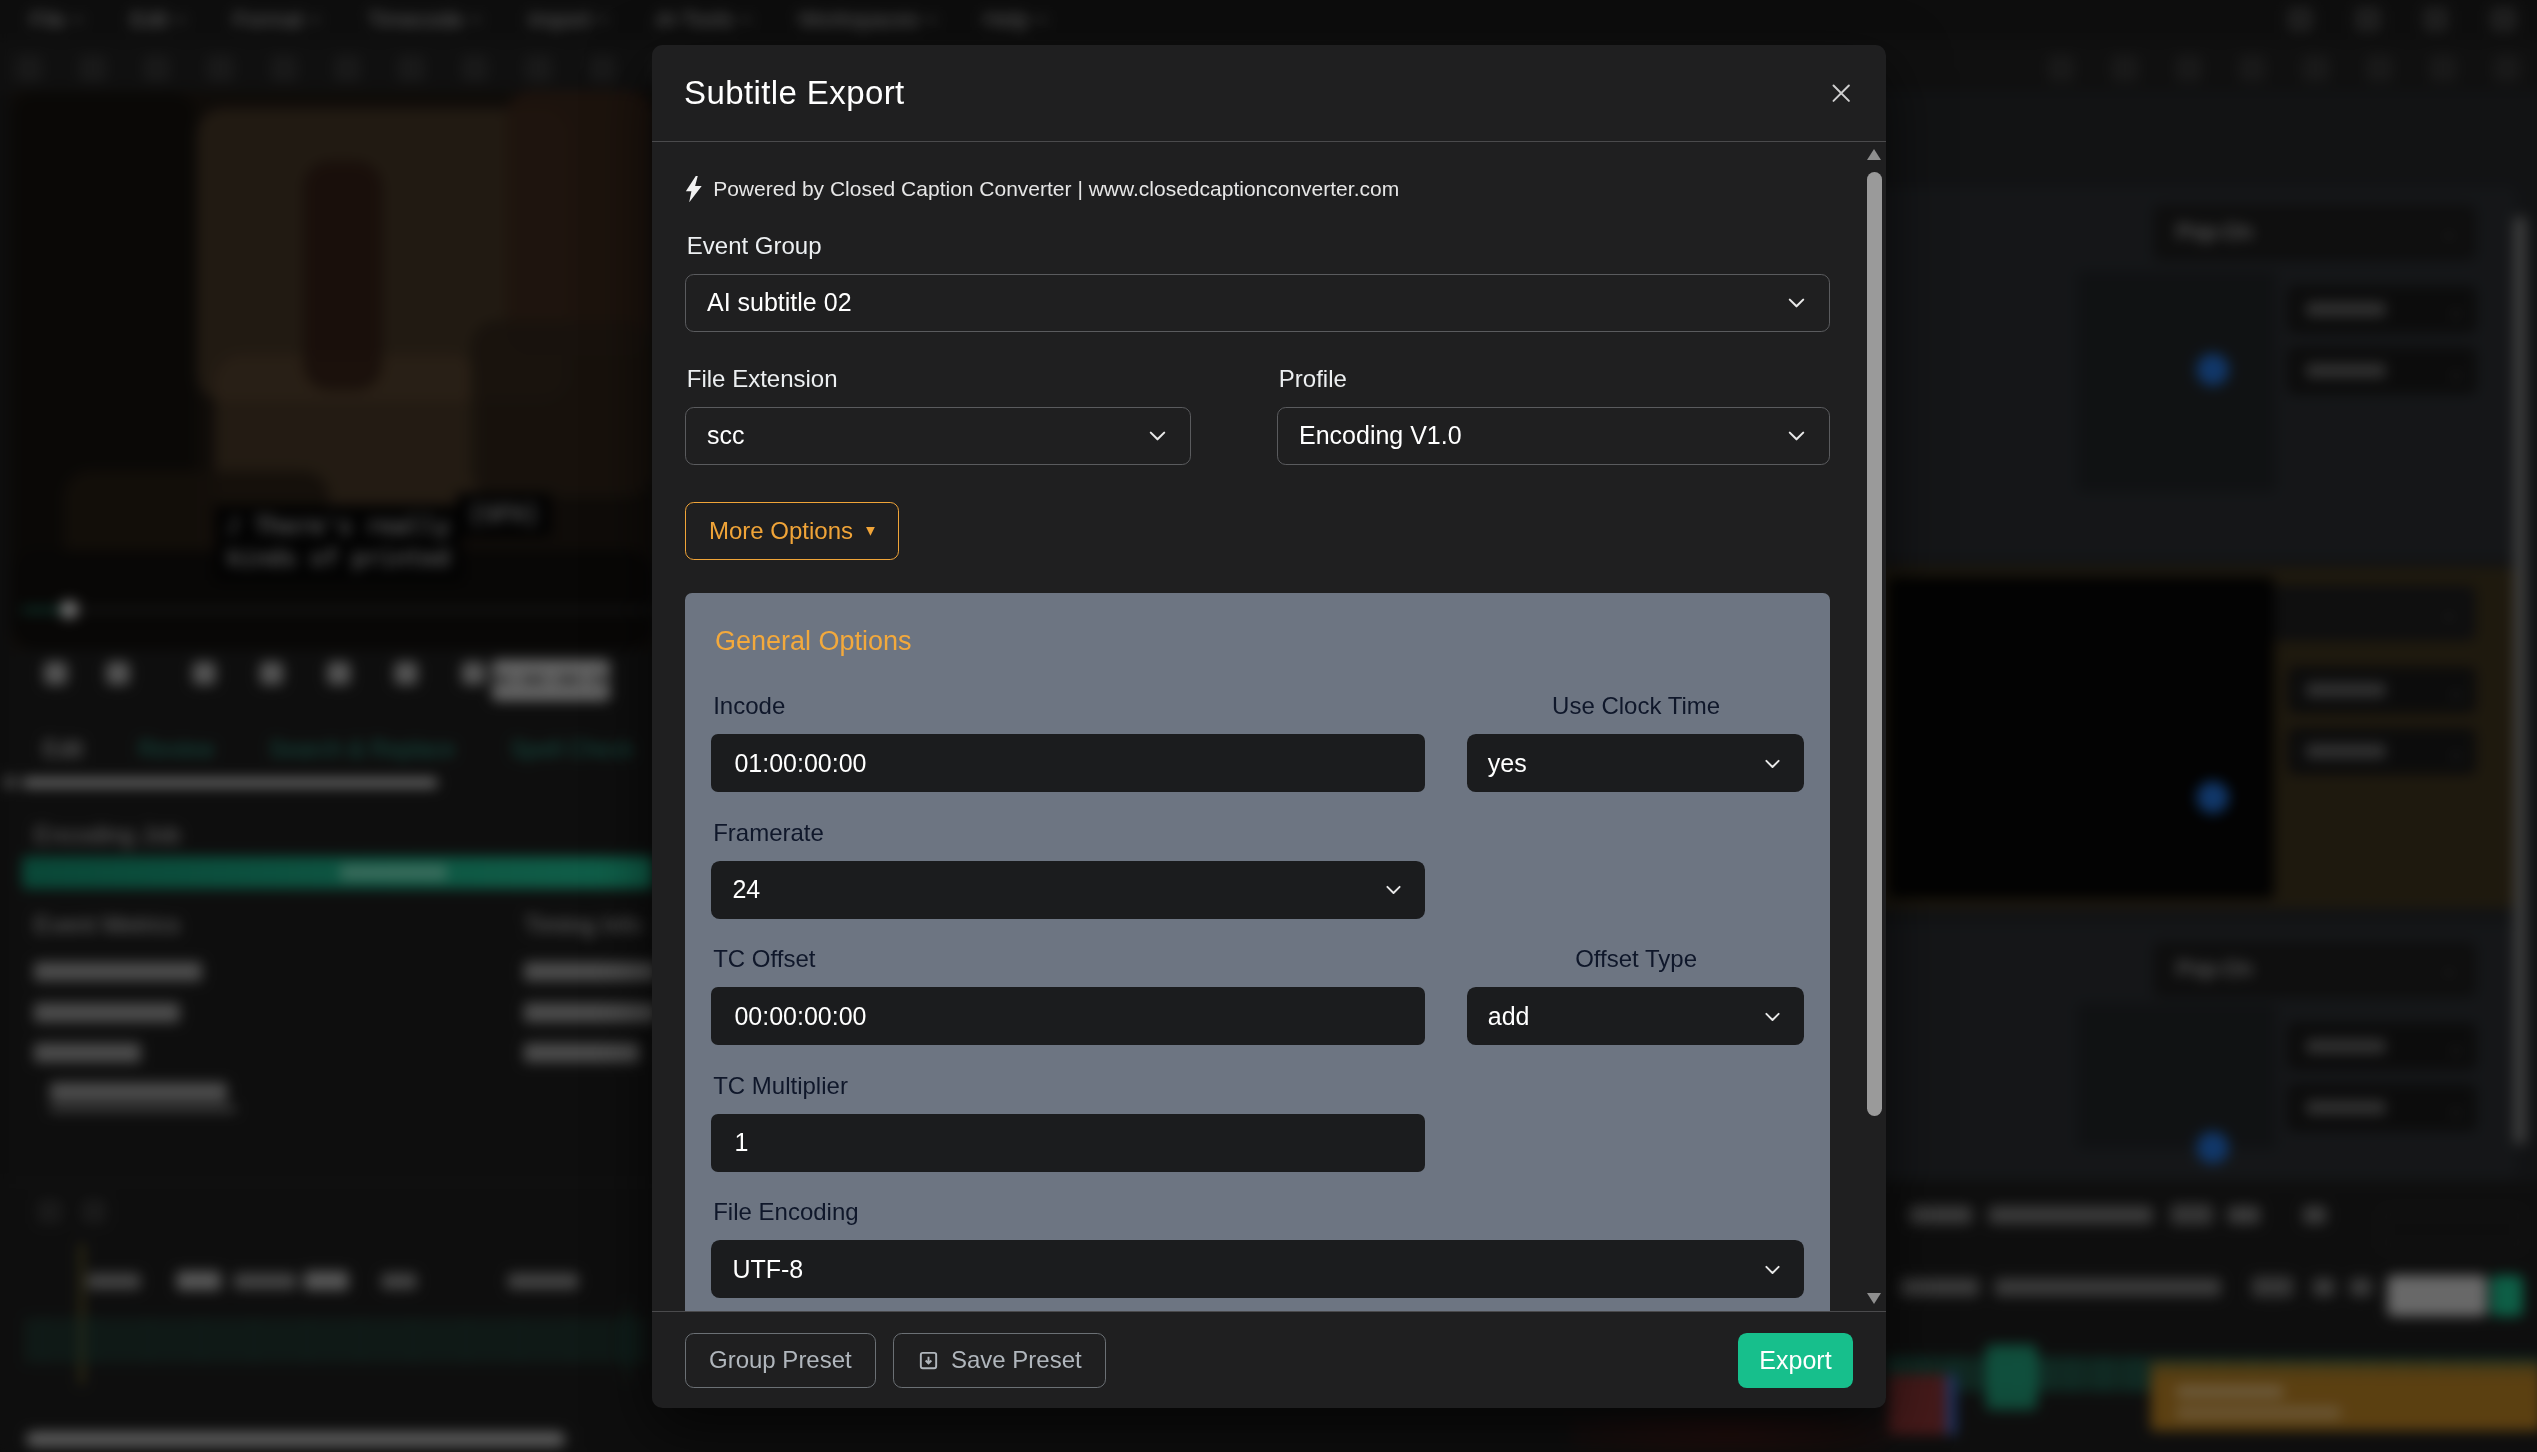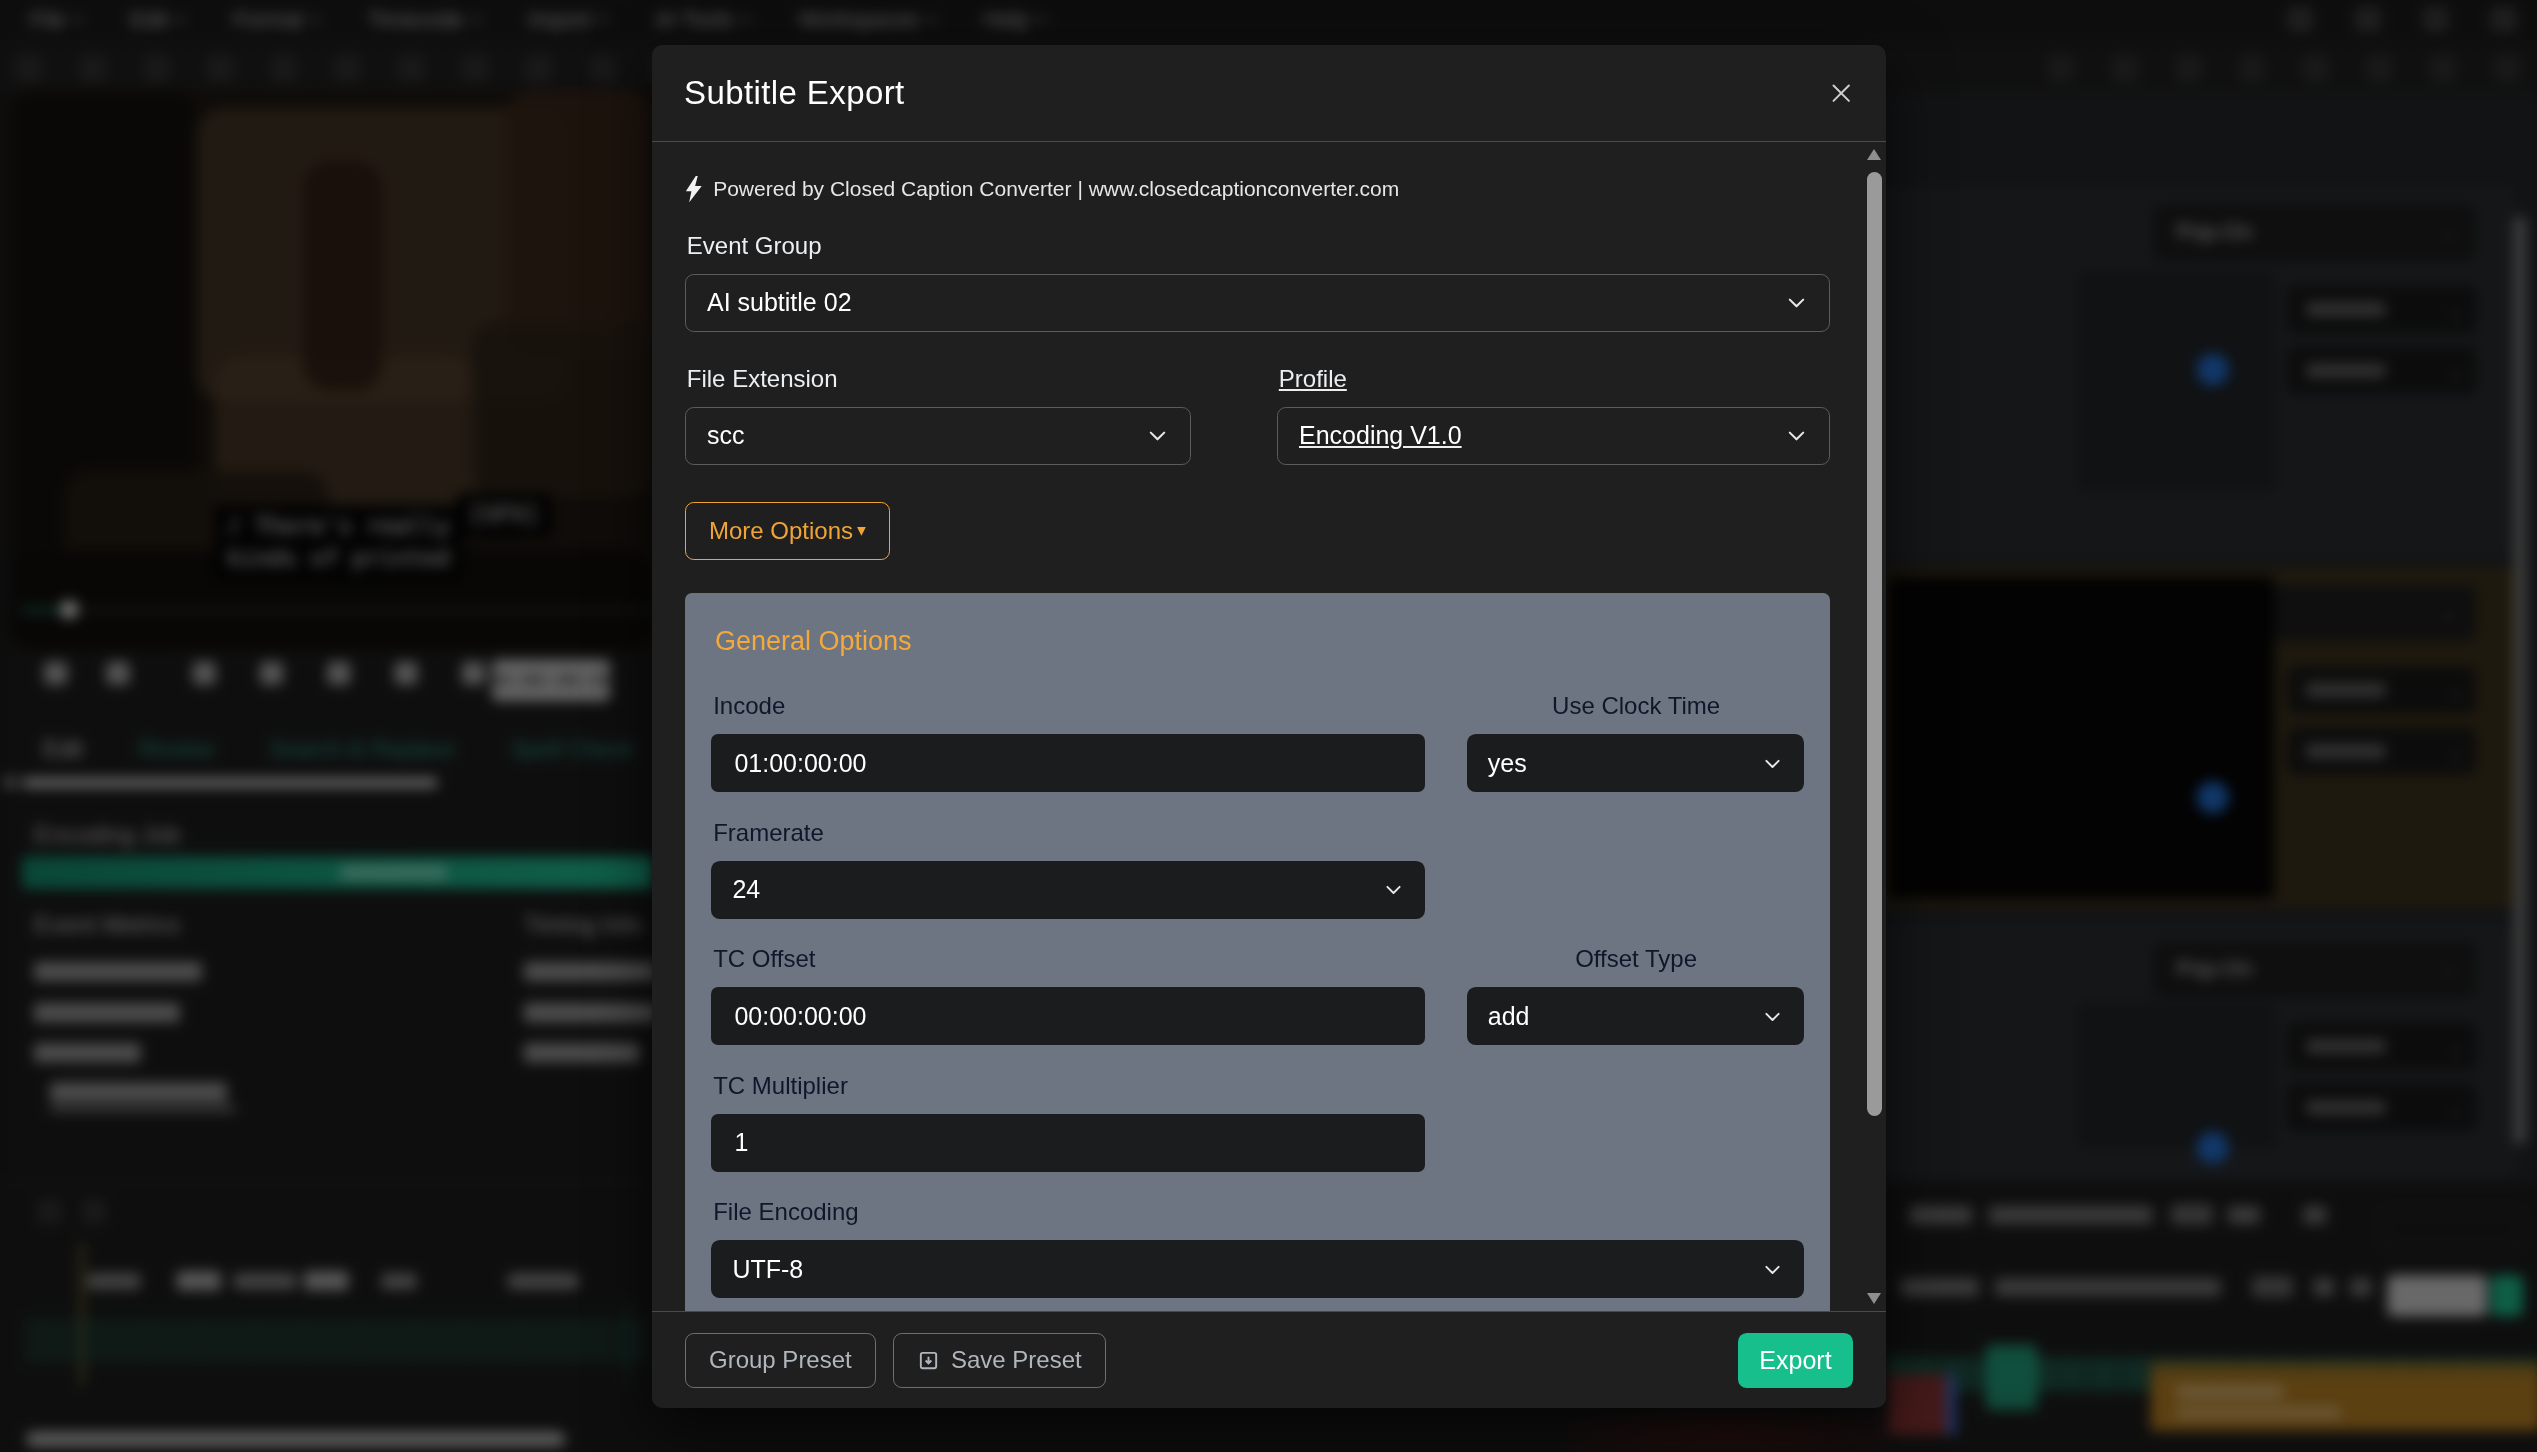--- a/index.html
+++ b/index.html
@@ -57,22 +57,22 @@
   .m-close{cursor:pointer;line-height:0;}
   .m-bodywrap{position:relative;flex:1;}
   .m-body{position:absolute;inset:0;padding:23px 56px 8.8px 33px;box-sizing:border-box;overflow:hidden;}
   .powered{display:flex;align-items:center;gap:10.6px;font-size:21px;color:#e6e6e6;margin:10.6px 0 30px;}
   .flabel{font-size:24px;color:#eceff1;margin:0 0 14px 1.8px;}
   .sel{display:flex;align-items:center;justify-content:space-between;height:58px;border:0.9px solid #5a5b5e;
        border-radius:8.8px;padding:0 21px;font-size:25px;color:#fff;cursor:pointer;box-sizing:border-box;
        background:transparent;}
   .row2{display:flex;margin-top:33px;}
   .col-ext{width:506px;margin-right:86px;}
-  .col-prof{flex:1;text-decoration:underline;}
-  .more-btn{margin-top:37px;display:inline-flex;align-items:center;gap:4px;height:58px;padding:0 23px;
+  .col-prof{flex:1;}
+  .more-btn{margin-top:37px;display:inline-flex;align-items:center;gap:13px;height:58px;padding:0 23px;
             border:0.9px solid var(--accent-orange);color:var(--accent-orange);border-radius:8.8px;
             font-size:24px;background:transparent;cursor:pointer;}
   .panel{margin-top:33px;background:var(--panel-gray);border-radius:7px;padding:30px 26.4px 37px;
          box-sizing:border-box;}
   .p-head{font-size:27px;font-weight:500;color:var(--accent-orange-light);margin:3.5px 0 35px 3.5px;}
   .prow{display:flex;margin-top:26.4px;}
   .prow.first{margin-top:0;}
   .pcol-main{width:737px;margin-right:42px;}
   .pcol-side{width:348px;text-align:center;}
   .pcol-full{width:100%;}

